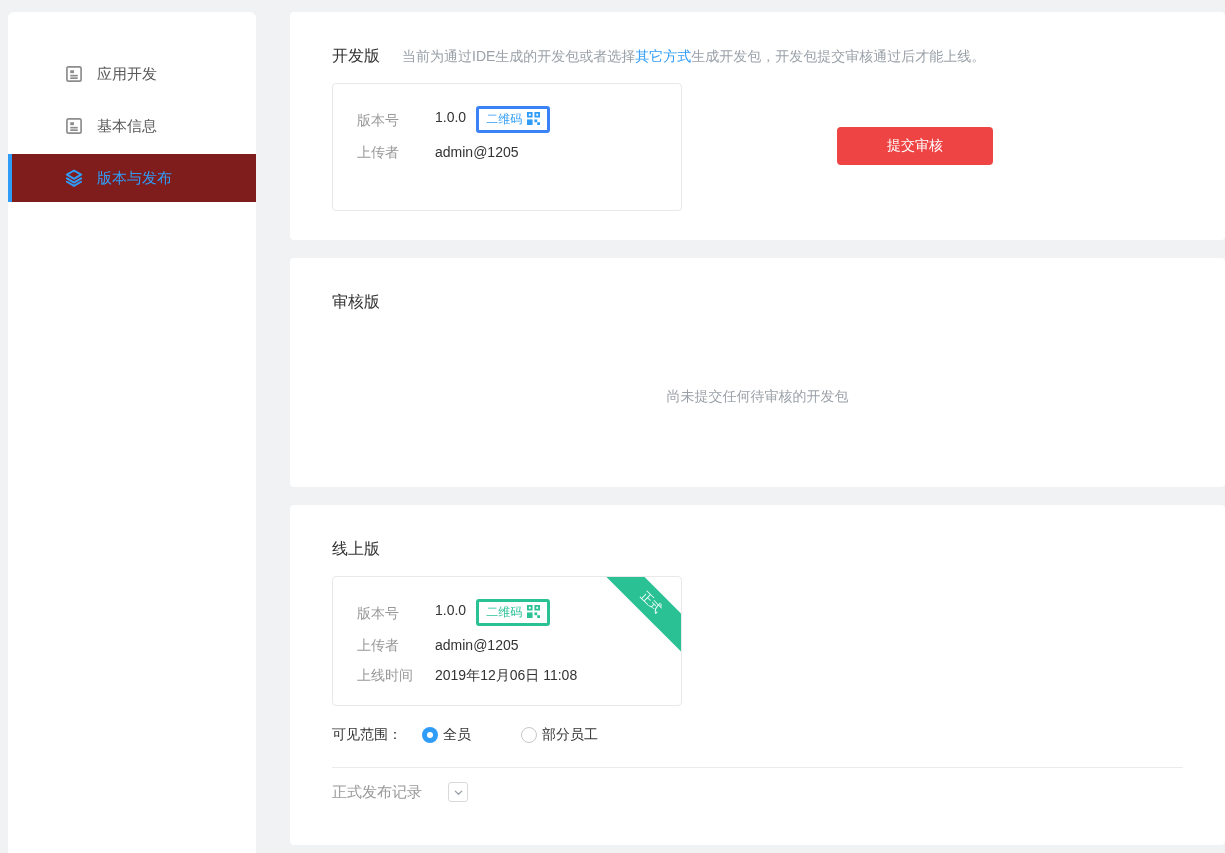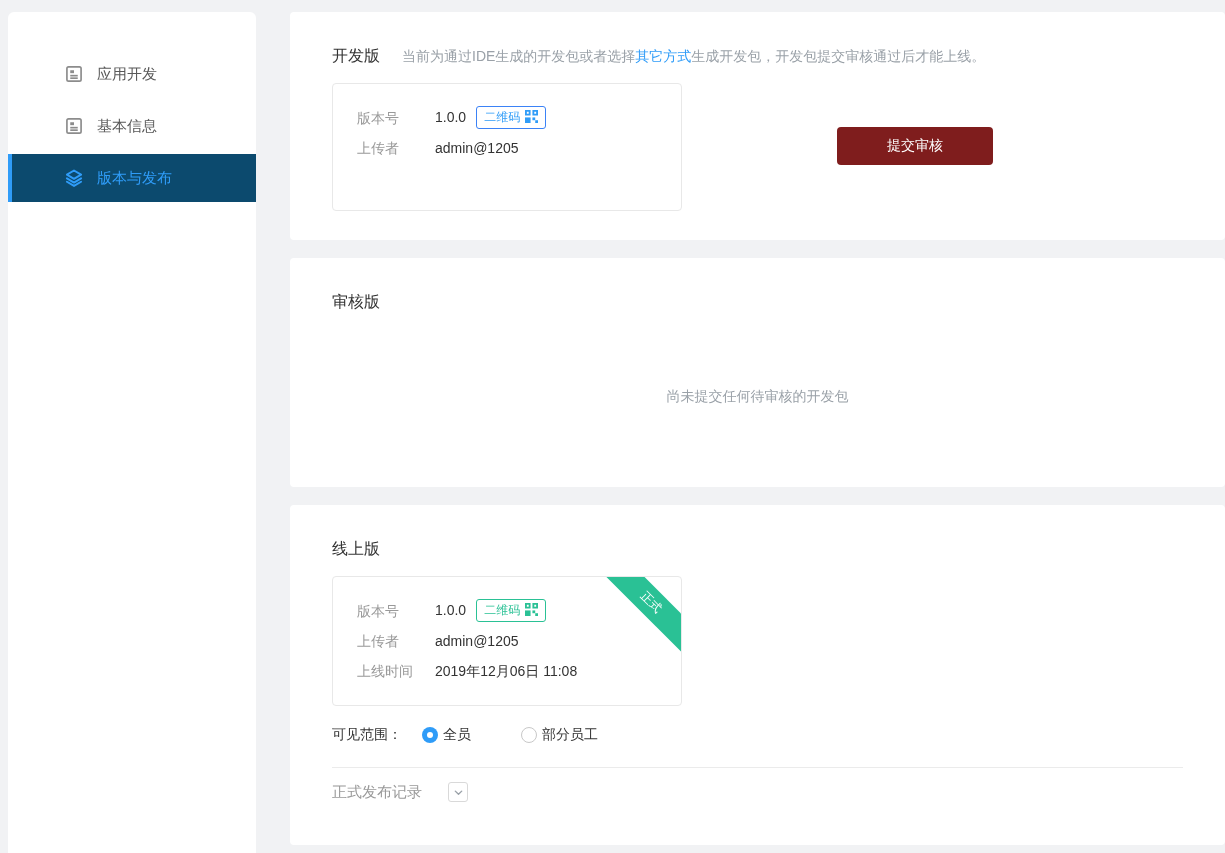--- a/index.html
+++ b/index.html
@@ -15,21 +15,21 @@
   .sidebar {
     position:absolute; left:8px; top:12px; width:248px; height:841px;
     background:#fff; border-radius:6px 6px 0 0; padding-top:38px;
   }
   .side-item {
     display:flex; align-items:center; height:48px; margin-bottom:4px;
     padding-left:56px; gap:13px; font-size:15px; color:#595959;
     cursor:pointer; position:relative;
   }
   .side-item .icon { display:flex; width:20px; height:20px; }
-  .side-item.active { background:#0c4a6e; color:#2f9cf8; }
+  .side-item.active { background:#7f1d1d; color:#2f9cf8; }
   .side-item.active::before {
     content:""; position:absolute; left:0; top:0; bottom:0; width:4px; background:#2f9cf8;
   }
   
   .panel {
     position:absolute; left:270px; width:935px; background:#fff; border-radius:4px;margin-left:20px;
   }
   #panel-dev    { top:12px;  height:228px; }
   #panel-review { top:258px; height:229px; }
   #panel-online { top:505px; height:340px; }
@@ -44,29 +44,29 @@
     position:relative; margin:16px 0 0 42px; width:350px; height:128px;
     border:1px solid #e8e8e8; border-radius:4px; padding:22px 0 0 24px;
     overflow:hidden; background:#fff;
   }
   #panel-online .vcard { height:130px; }
   .vrow { display:flex; align-items:center; margin-bottom:8px; font-size:14px; line-height:22px; }
   .vlabel { width:78px; color:#999; flex:none; }
   .vvalue { color:#333; display:flex; align-items:flex-start; gap:10px; }
   .qr-btn {
     display:inline-flex; align-items:center; gap:5px;
-    border:1px solid #3b82f6; color:#2f9cf8; border-radius:3px;
+    border:3px solid #3b82f6; color:#2f9cf8; border-radius:3px;
     font-size:12px; padding:2px 7px; background:#fff; cursor:pointer;
     font-family:"Liberation Sans", sans-serif;
   }
   .qr-btn.green { border-color:#2ac195; color:#2ac195; }
   
   .submit-btn {
     position:absolute; left:547px; top:115px; width:156px; height:38px;
-    background:#7f1d1d; border:none; border-radius:4px; color:#fff;
+    background:#ef4444; border:none; border-radius:4px; color:#fff;
     font-size:14px; cursor:pointer; font-family:"Liberation Sans", sans-serif;
   }
   
   .empty-text {
     position:absolute; top:130px; left:0; width:100%; text-align:center;
     color:#9aa1a8; font-size:14px;
   }
   
   .ribbon {
     position:absolute; top:12px; right:-32px; width:124px; line-height:27px;

